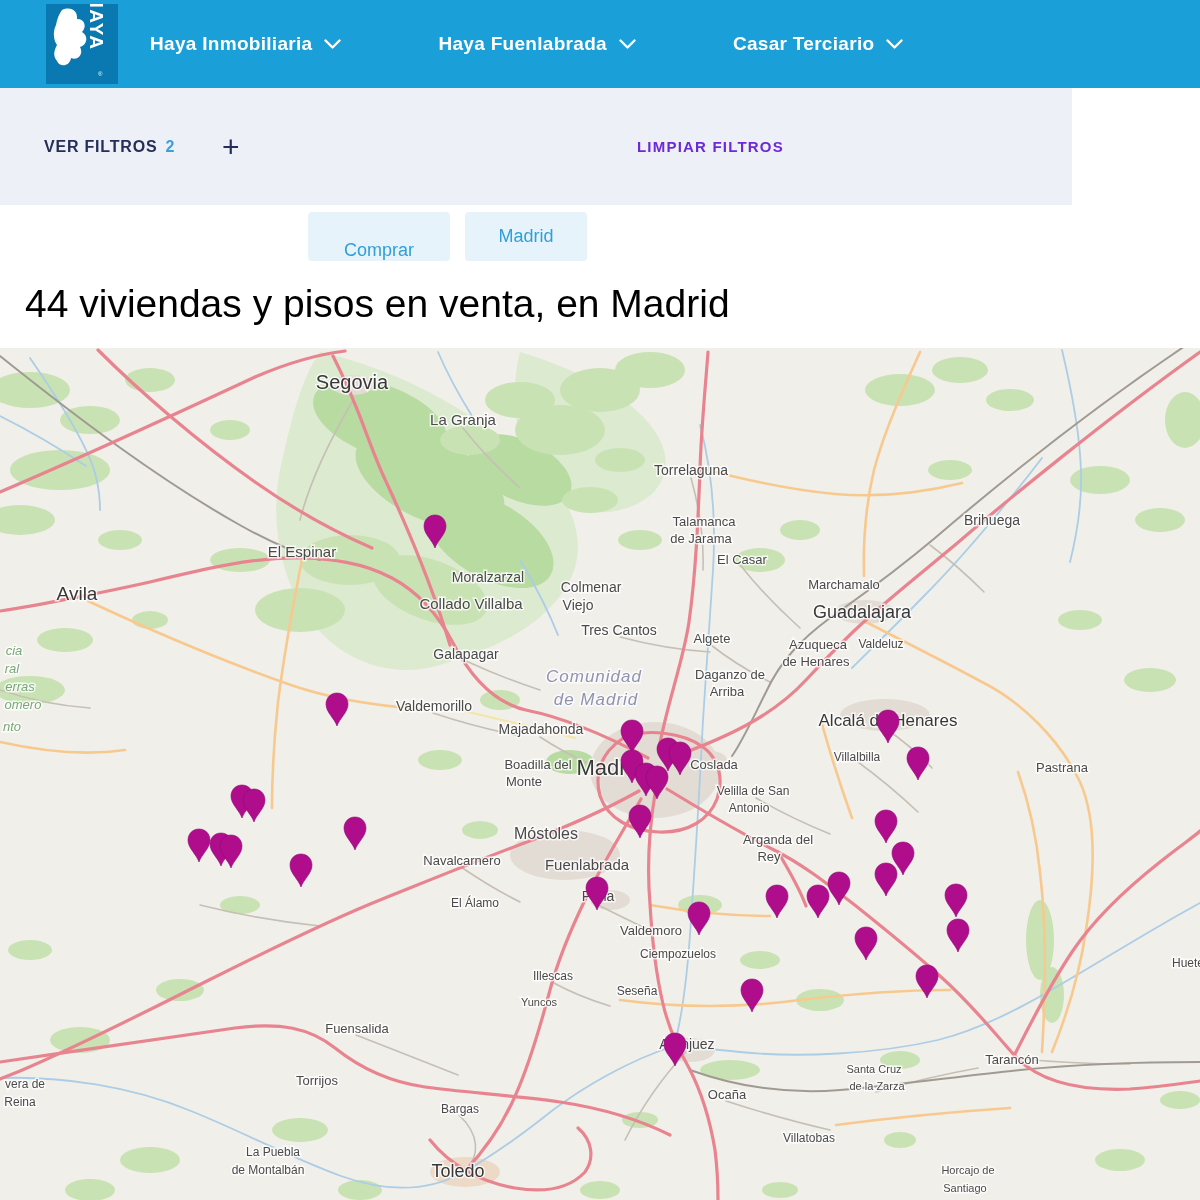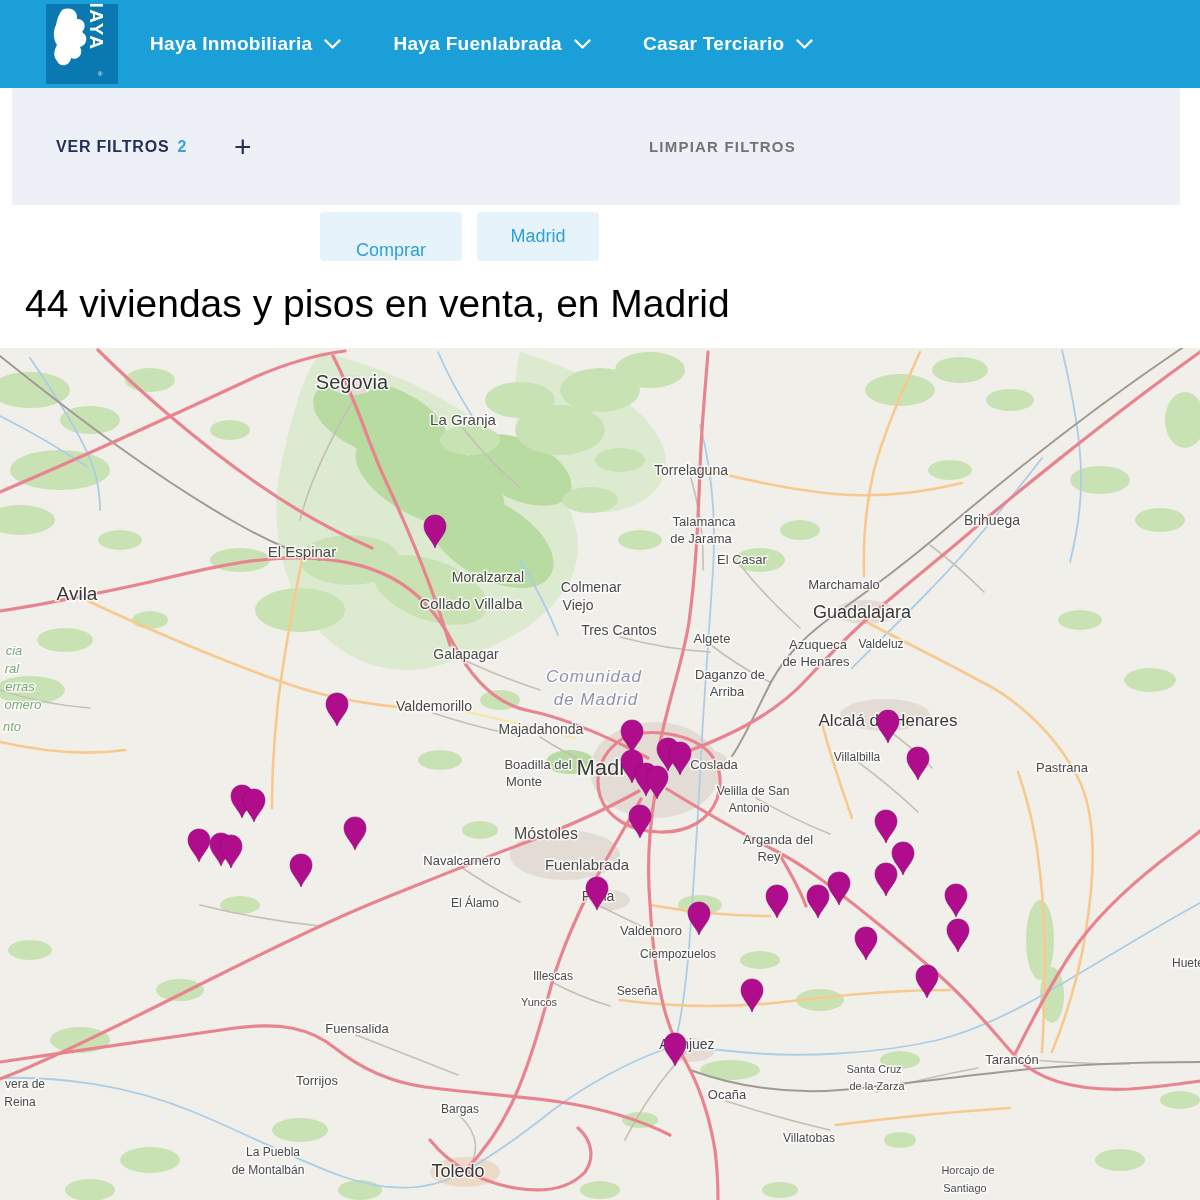--- a/index.html
+++ b/index.html
@@ -2,38 +2,38 @@
 <html><head>
 <meta charset="utf-8">
 <style>
   html,body{margin:0;padding:0;background:#fff;width:1200px;height:1200px;overflow:hidden;
             font-family:"Liberation Sans",sans-serif;}
   .page{position:relative;width:1200px;height:1200px;background:#fff;}
 
   
   .header{position:absolute;top:0;left:0;width:1200px;height:88px;background:#1b9fd9;}
   .logo{position:absolute;left:46px;top:4px;width:72px;height:80px;background:#0a79b1;}
-  .nav{position:absolute;left:150px;top:0;height:88px;display:flex;align-items:center;gap:52px;}
+  .nav{position:absolute;left:150px;top:0;height:88px;display:flex;align-items:center;gap:97px;}
   .nav-item{display:flex;align-items:center;gap:12px;color:#fff;font-size:19px;font-weight:bold;
             letter-spacing:.3px;cursor:pointer;}
   .chev{display:inline-block;}
 
   
-  .filterbar{position:absolute;top:88px;left:0;width:1168px;height:117px;background:#edf0f7;margin-left:12px;}
+  .filterbar{position:absolute;top:88px;left:0;width:1072px;height:117px;background:#edf0f7;}
   .verfiltros{position:absolute;left:44px;top:0;height:117px;display:flex;align-items:center;gap:8px;
               font-size:16px;font-weight:bold;letter-spacing:.8px;color:#242e56;cursor:pointer;}
   .verfiltros .count{color:#3aa0dc;}
   .plus{position:absolute;left:222px;top:0;height:117px;display:flex;align-items:center;
         font-size:30px;font-weight:400;color:#242e56;cursor:pointer;}
   .chip{position:absolute;top:124px;height:49px;background:#e7f3fb;border-radius:4px;
         display:flex;align-items:center;justify-content:center;color:#2f9fd9;font-size:18px;cursor:pointer;}
   .chip.comprar{left:308px;width:142px;align-items:flex-end;}
   .chip.madrid{left:465px;width:122px;}
   .limpiar{position:absolute;left:637px;top:0;height:117px;display:flex;align-items:center;
-           color:#737373;font-size:15px;font-weight:bold;letter-spacing:1.2px;cursor:pointer;}
+           color:#6d28d9;font-size:15px;font-weight:bold;letter-spacing:1.2px;cursor:pointer;}
 
   
   .heading{position:absolute;left:25px;top:256px;width:1170px;color:#000000;font-size:39px;
            font-weight:normal;letter-spacing:0px;white-space:nowrap;}
 
   
   .map{position:absolute;top:348px;left:0;width:1200px;height:948px;background:#f1efe9;}
   .rd-red{stroke:#e8848f;stroke-width:3.2;fill:none;stroke-linecap:round;stroke-linejoin:round;}
   .rd-orange{stroke:#f8c98f;stroke-width:2.6;fill:none;stroke-linecap:round;stroke-linejoin:round;}
   .rd-yellow{stroke:#f2e6a8;stroke-width:2.2;fill:none;stroke-linecap:round;}

